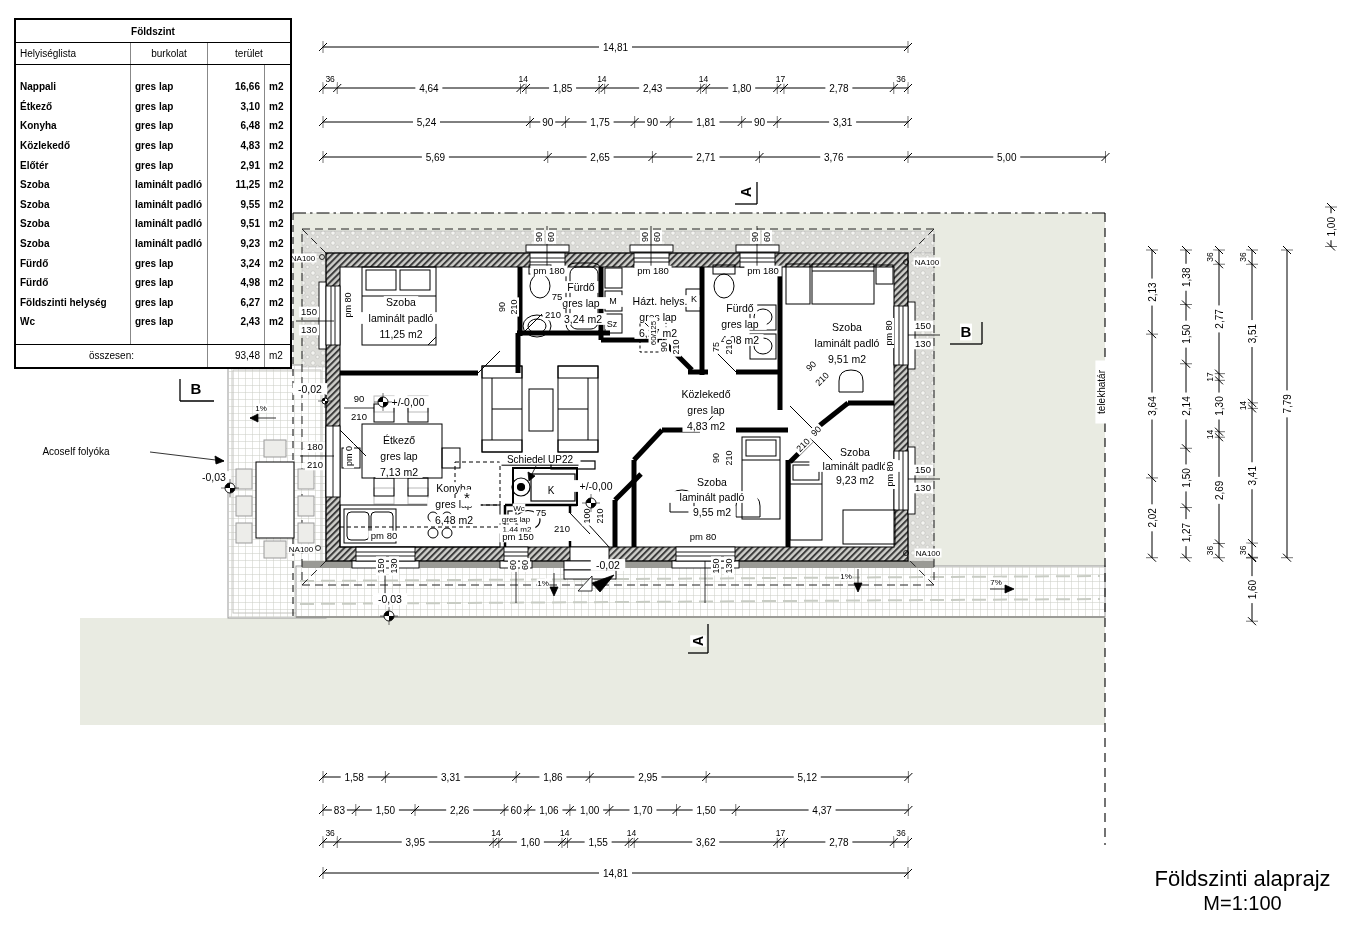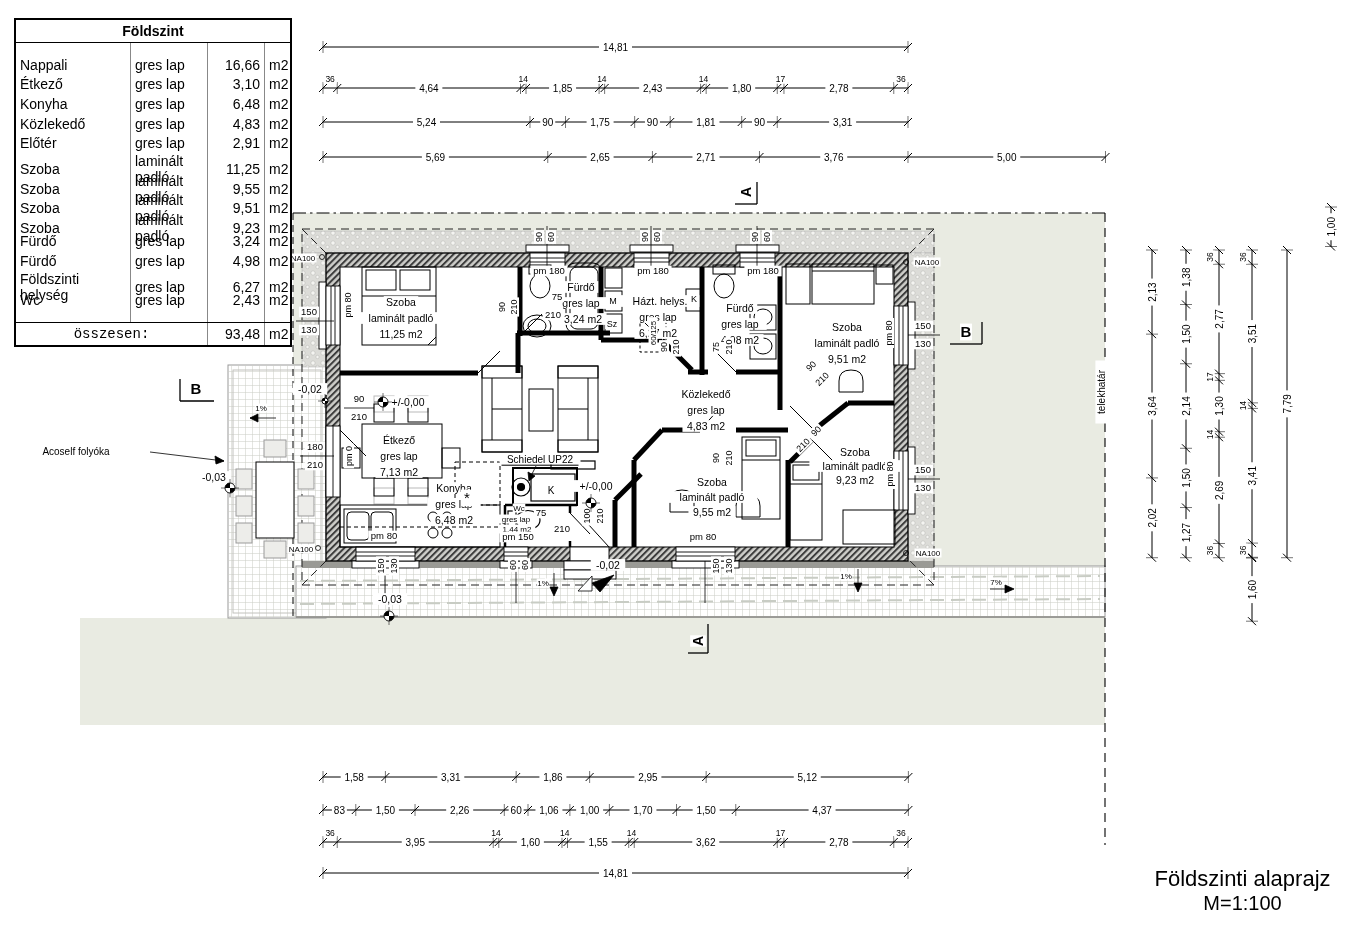--- a/index.html
+++ b/index.html
@@ -5,33 +5,33 @@
   html,body{margin:0;padding:0;background:#fff;}
   #stage{position:relative;width:1350px;height:936px;background:#fff;overflow:hidden;
          font-family:"Liberation Sans",sans-serif;}
   svg{position:absolute;left:0;top:0;}
   .dim{stroke:#000;stroke-width:1;fill:none;}
   .dimext{stroke:#000;stroke-width:.55;fill:none;}
   .lt{font-family:"Liberation Sans",sans-serif;text-anchor:middle;fill:#000;}
   .lt.b{font-weight:bold;}
   
   #schedule{position:absolute;left:14px;top:18px;width:274px;background:#fff;
-            border:2px solid #000;font-size:14px;color:#000;}
+            border:2px solid #000;font-size:10px;color:#000;}
   .srow{display:grid;grid-template-columns:114px 77px 57px 1fr;align-items:center;}
   .srow>div{padding:0 4px;height:100%;display:flex;align-items:center;}
   .c2,.c3,.c4{border-left:1px solid #888;}
   .c3{justify-content:flex-end;}
   .titlerow{border-bottom:1px solid #000;height:22px;display:flex;align-items:center;justify-content:center;font-weight:bold;}
   .headrow{border-bottom:1px solid #000;height:21px;}
   .headrow .c2,.headrow .ter{justify-content:center;}
   .ter{grid-column:3/5;border-left:1px solid #888;justify-content:center!important;}
-  .datarow{height:19.6px;}
+  .datarow{height:19.6px;font-weight:bold;}
   .spacer{height:12px;}
   .totalrow{border-top:1px solid #000;height:22px;}
-  .totalrow .c12{grid-column:1/3;justify-content:center;font-family:Liberation Mono, monospace;}
+  .totalrow .c12{grid-column:1/3;justify-content:center;}
   #titleblock{position:absolute;left:1140px;top:866px;width:205px;text-align:center;color:#000;}
   #titleblock .t1{font-size:22px;}
   #titleblock .t2{font-size:20px;}
 </style>
 </head>
 <body>
 
 <div id="stage">
 
   <svg width="1350" height="936" viewBox="0 0 1350 936">
@@ -1321,20 +1321,25 @@
           <line x1="-7" y1="0" x2="7" y2="0" class="dimext"></line>
           <line x1="0" y1="-7" x2="0" y2="7" class="dimext"></line>
           <circle r="3" fill="#fff" stroke="#000" stroke-width="0.9"></circle>
           <path d="M0,0 L3,0 A3,3 0 0 1 0,3 Z M0,0 L-3,0 A3,3 0 0 1 0,-3 Z" fill="#000"></path>
         </g>
       </g>
   </svg>
 
   <div id="schedule">
     <div class="titlerow">Földszint</div>
+    <div class="srow headrow">
+      <div class="c1">Helyiséglista</div>
+      <div class="c2">burkolat</div>
+      <div class="ter">terület</div>
+    </div>
     <div class="srow spacer">
       <div class="c1"></div>
         <div class="c2"></div>
         <div class="c3"></div>
         <div class="c4"></div>
     </div>
     <div id="schedule-body">
         <div class="srow datarow">
           <div class="c1">Nappali</div>
           <div class="c2">gres lap</div>

